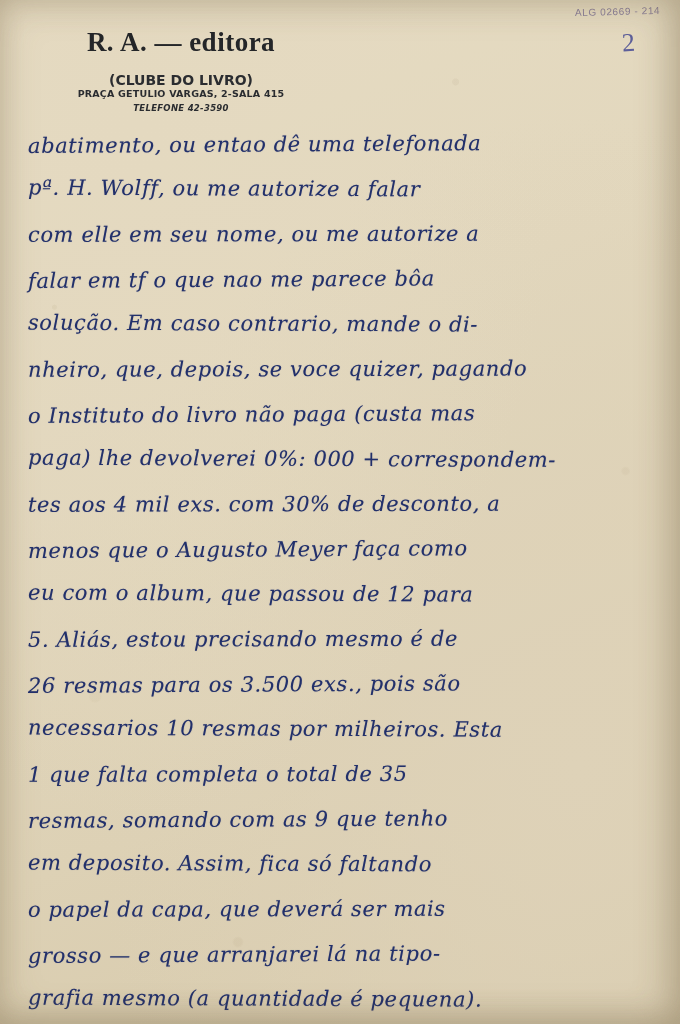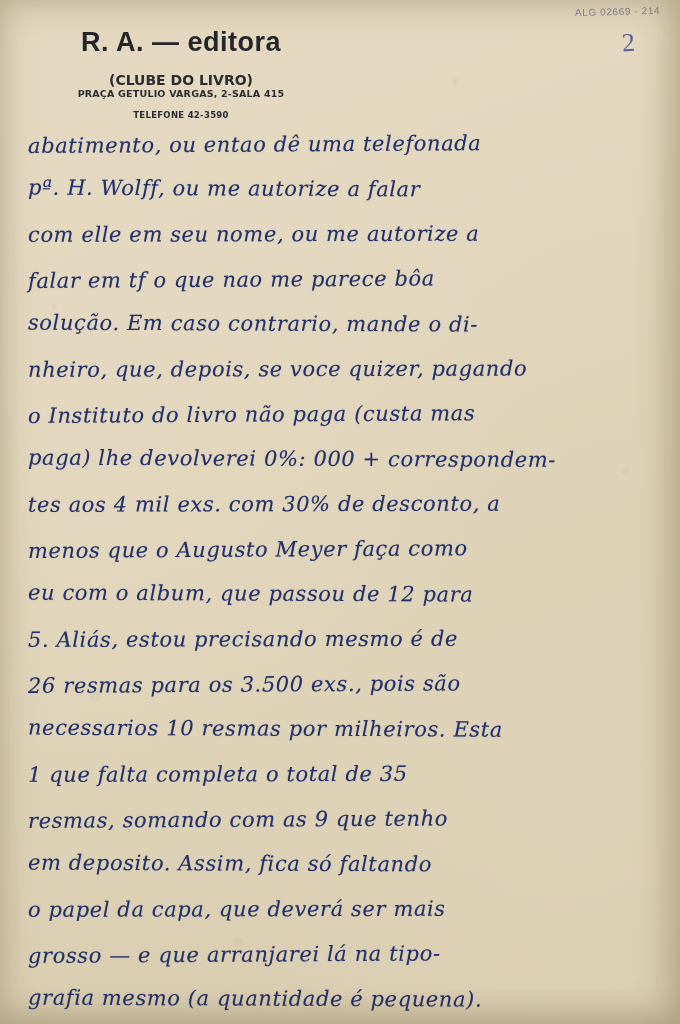--- a/index.html
+++ b/index.html
@@ -68,21 +68,21 @@
   
   .letterhead {
     position: absolute;
     top: 28px;
     left: 46px;
     width: 270px;
     text-align: center;
     color: #2c2f33;
   }
   .lh-title {
-    font-family: Liberation Sans, sans-serif;
+    font-family: Liberation Serif, serif;
     font-size: 27px;
     font-weight: bold;
     letter-spacing: 0.5px;
     color: #242629;
     line-height: 1.05;
   }
   .lh-sub {
     font-family: "DejaVu Sans", sans-serif;
     font-size: 14px;
     font-weight: bold;
@@ -95,22 +95,23 @@
     font-weight: bold;
     letter-spacing: 0.2px;
     margin-top: 0;
     color: #2a2c30;
   }
   .lh-phone {
     font-family: "DejaVu Sans", sans-serif;
     font-size: 8.5px;
     font-weight: bold;
     letter-spacing: 0.3px;
-    margin-top: 11px;
+    margin-top: 4px;
     color: #2a2c30;
+    font-style: italic;
   }
   
   .handwriting {
     position: absolute;
     top: 122px;
     left: 28px;
     width: 636px;
     color: #1f2f63;
   }
   .hw-line {

